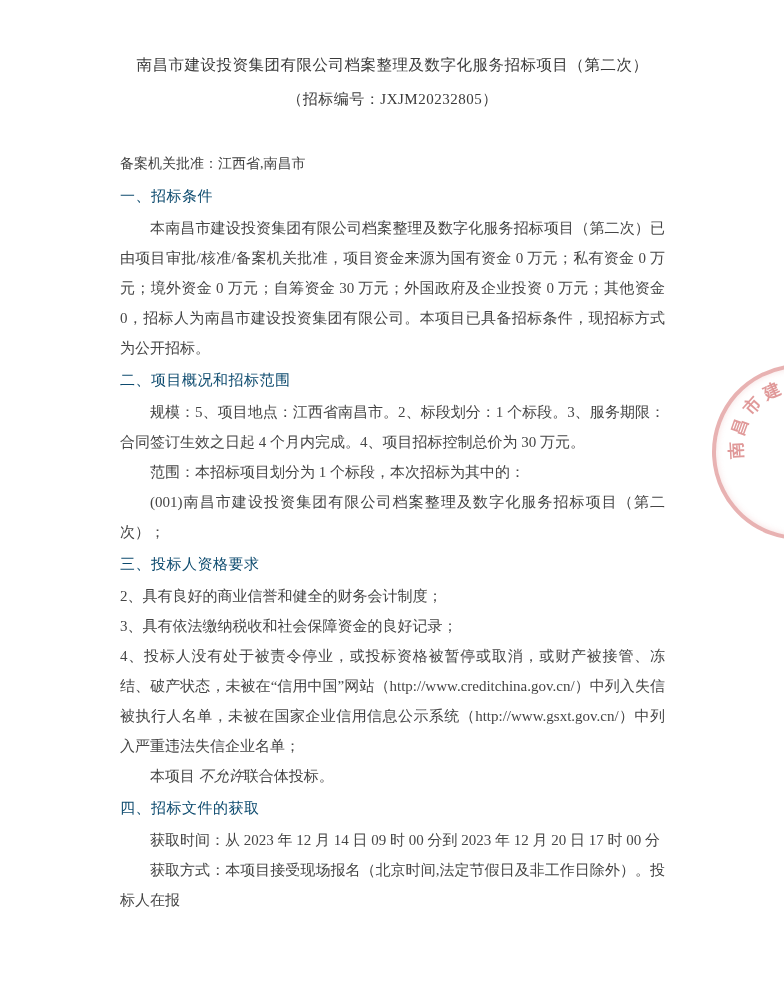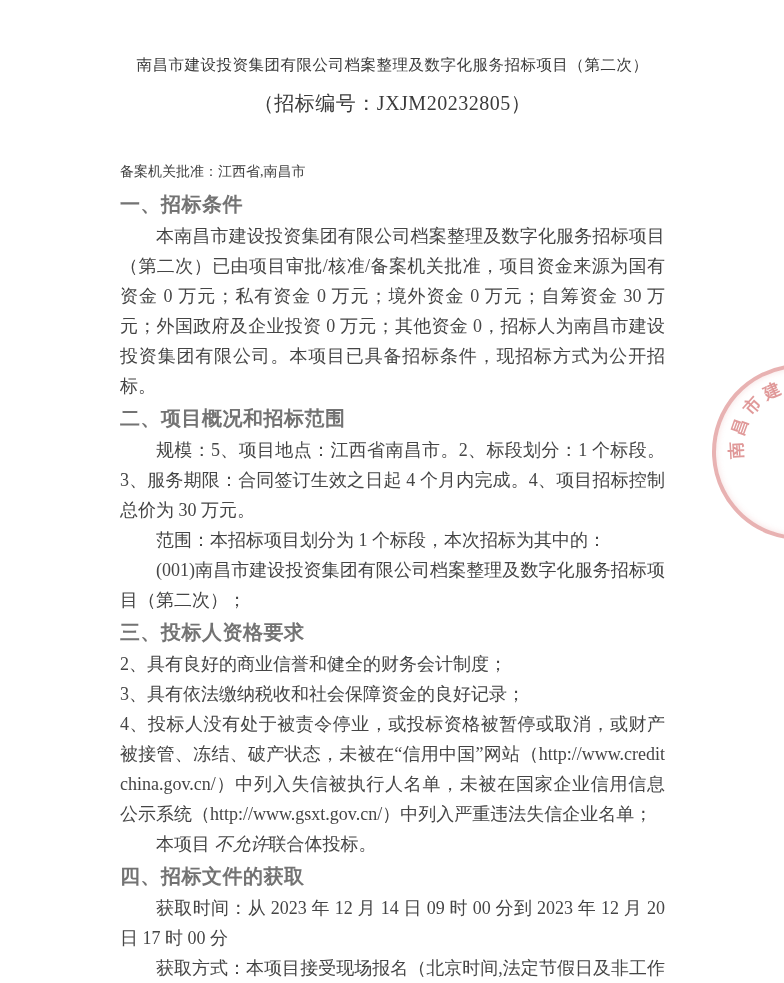--- a/index.html
+++ b/index.html
@@ -20,41 +20,41 @@
   .doc-title{
     font-size:15.5px;
     font-weight:400;
     line-height:26px;
     text-align:center;
     letter-spacing:0.5px;
     color:#3a3a3a;
     margin:0 0 12px 0;
   }
   .doc-subtitle{
-    font-size:20px;
+    font-size:15px;
     text-align:center;
     letter-spacing:0.5px;
     color:#3a3a3a;
     margin:0 0 40px 0;
   }
   .region{
     font-size:14px;
     line-height:30px;
     margin:0;
   }
   h2.sec-heading{
-    font-size:20px;
+    font-size:15px;
     line-height:34px;
-    font-weight:700;
-    color:#737373;
+    font-weight:400;
+    color:#0c4a6e;
     margin:0;
     letter-spacing:0.5px;
   }
   p.para{
-    font-size:18px;
+    font-size:15px;
     line-height:30px;
     margin:0;
     text-align:justify;
     color:#454545;
     word-break:break-all;
   }
   .indent{text-indent:2em;}
   .em-italic{font-style:italic;margin-top:8px;}
   
   .stamp{

